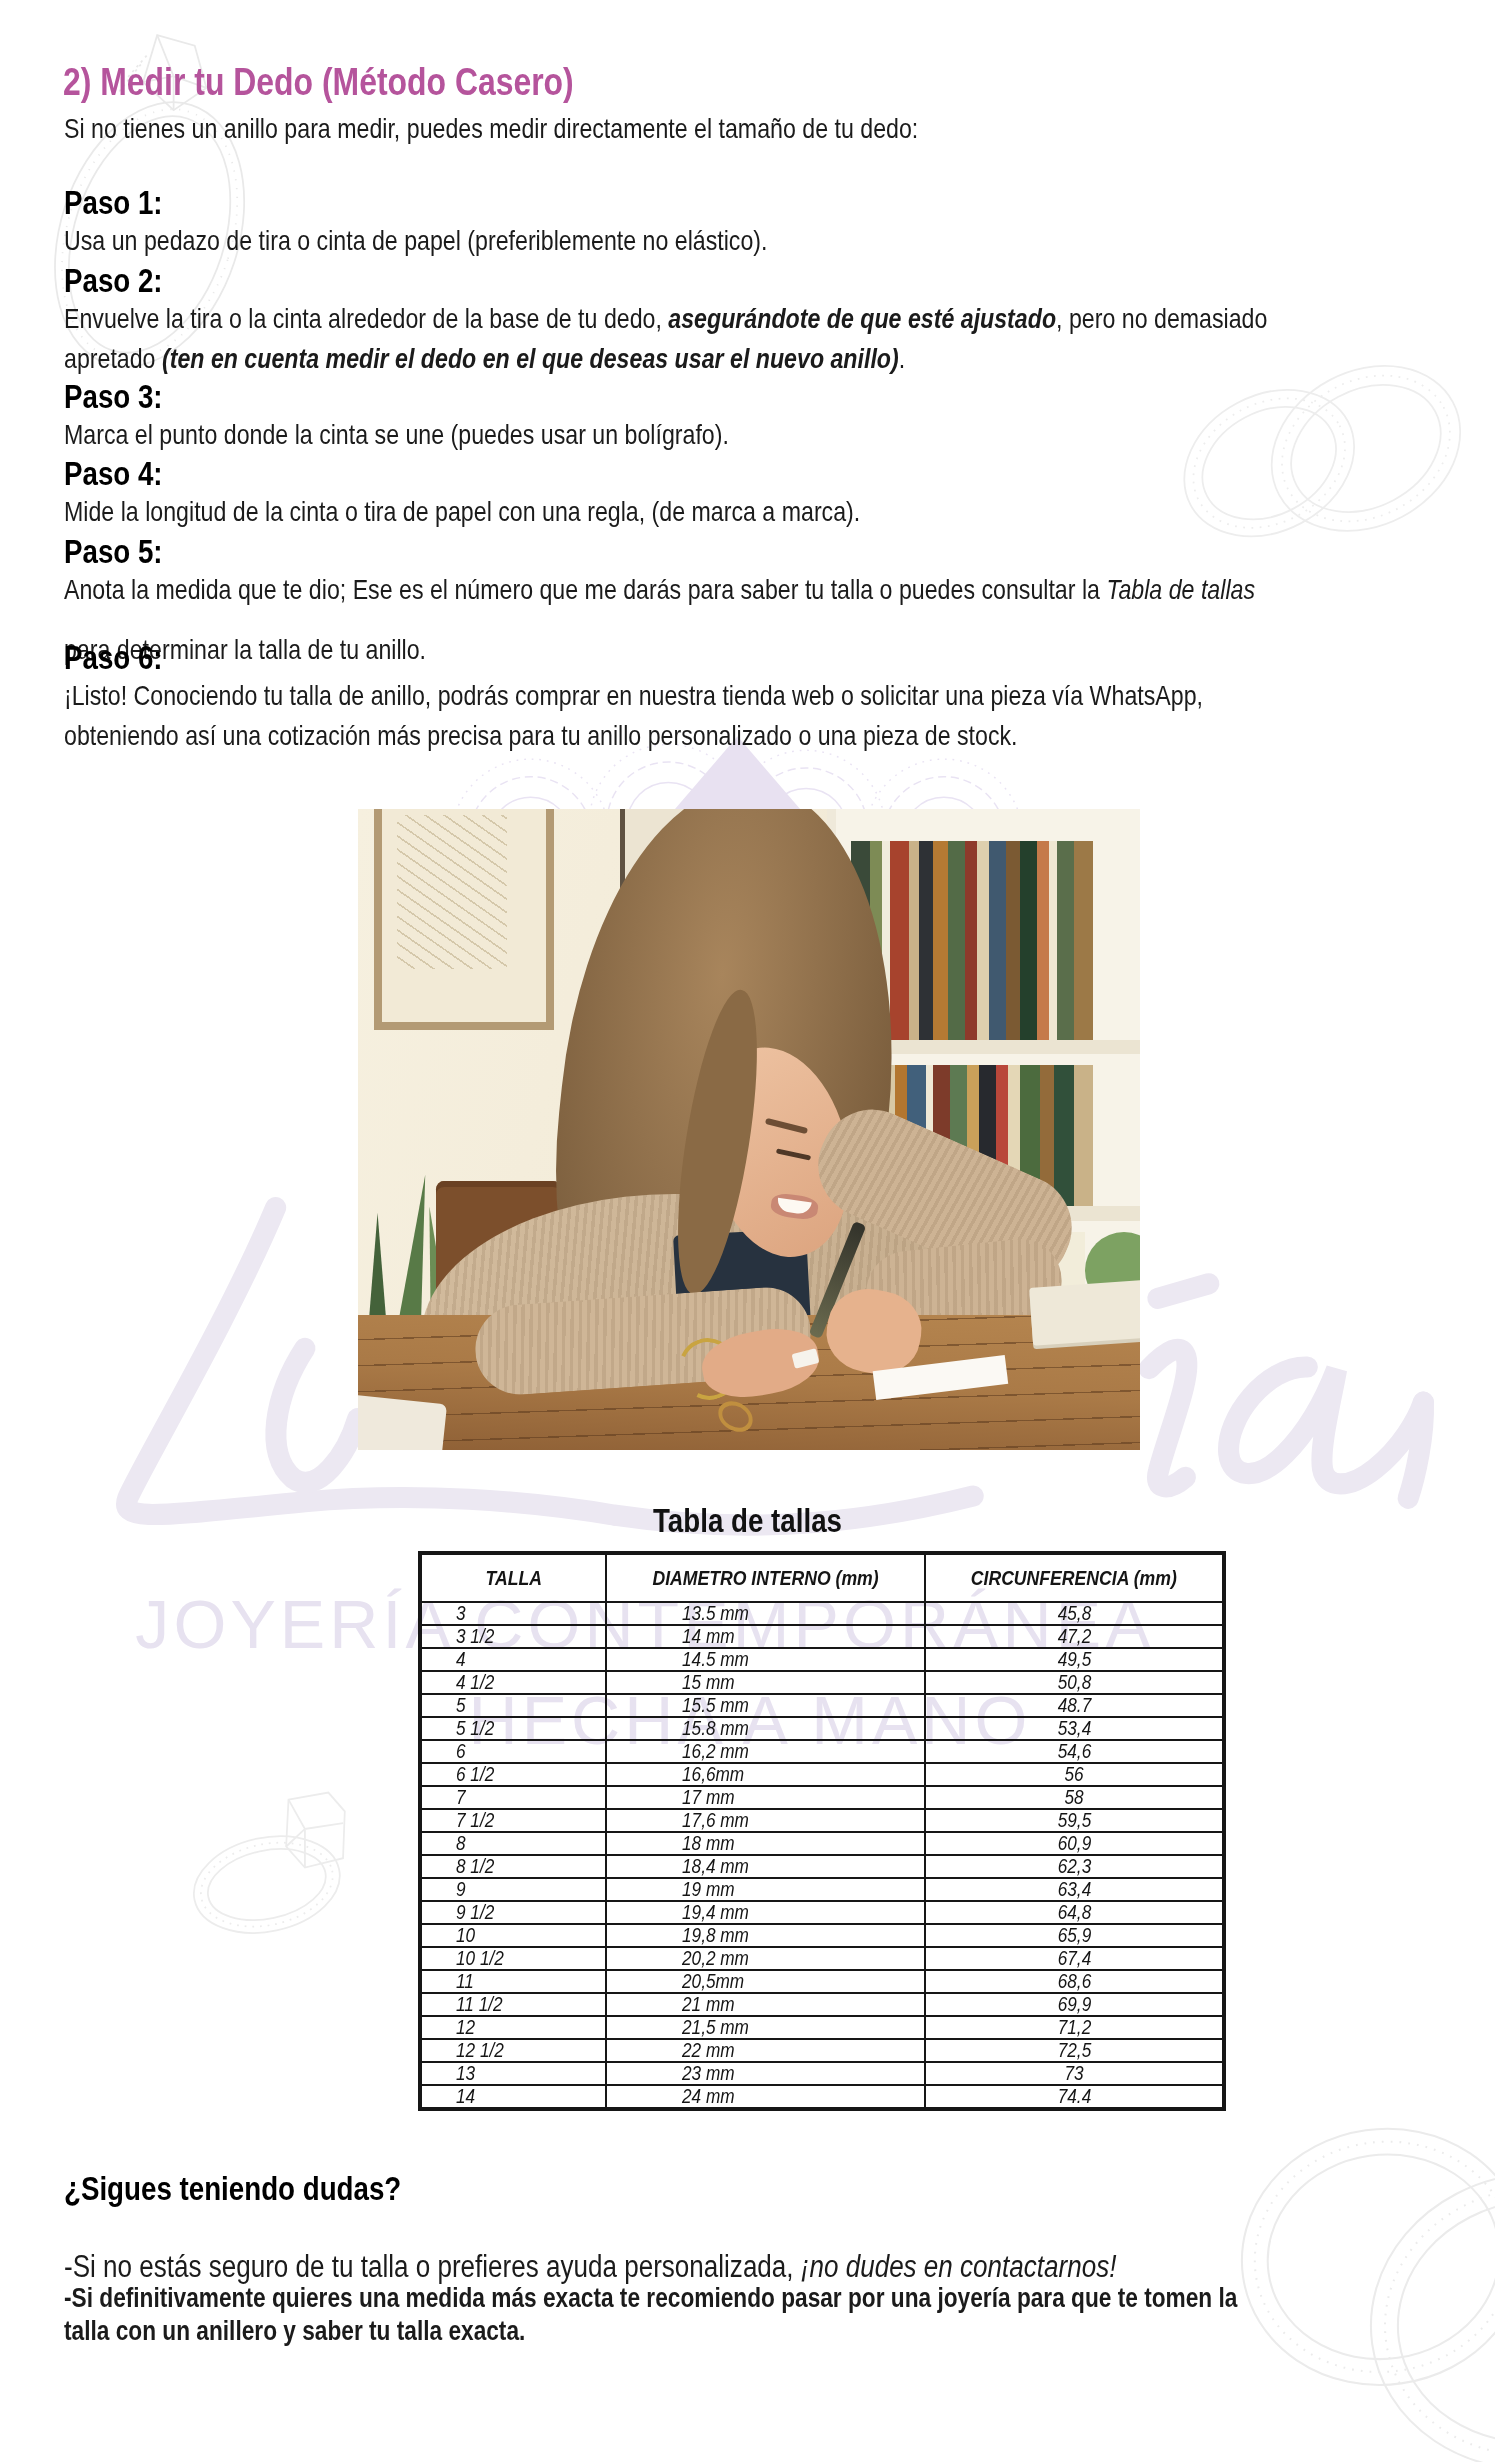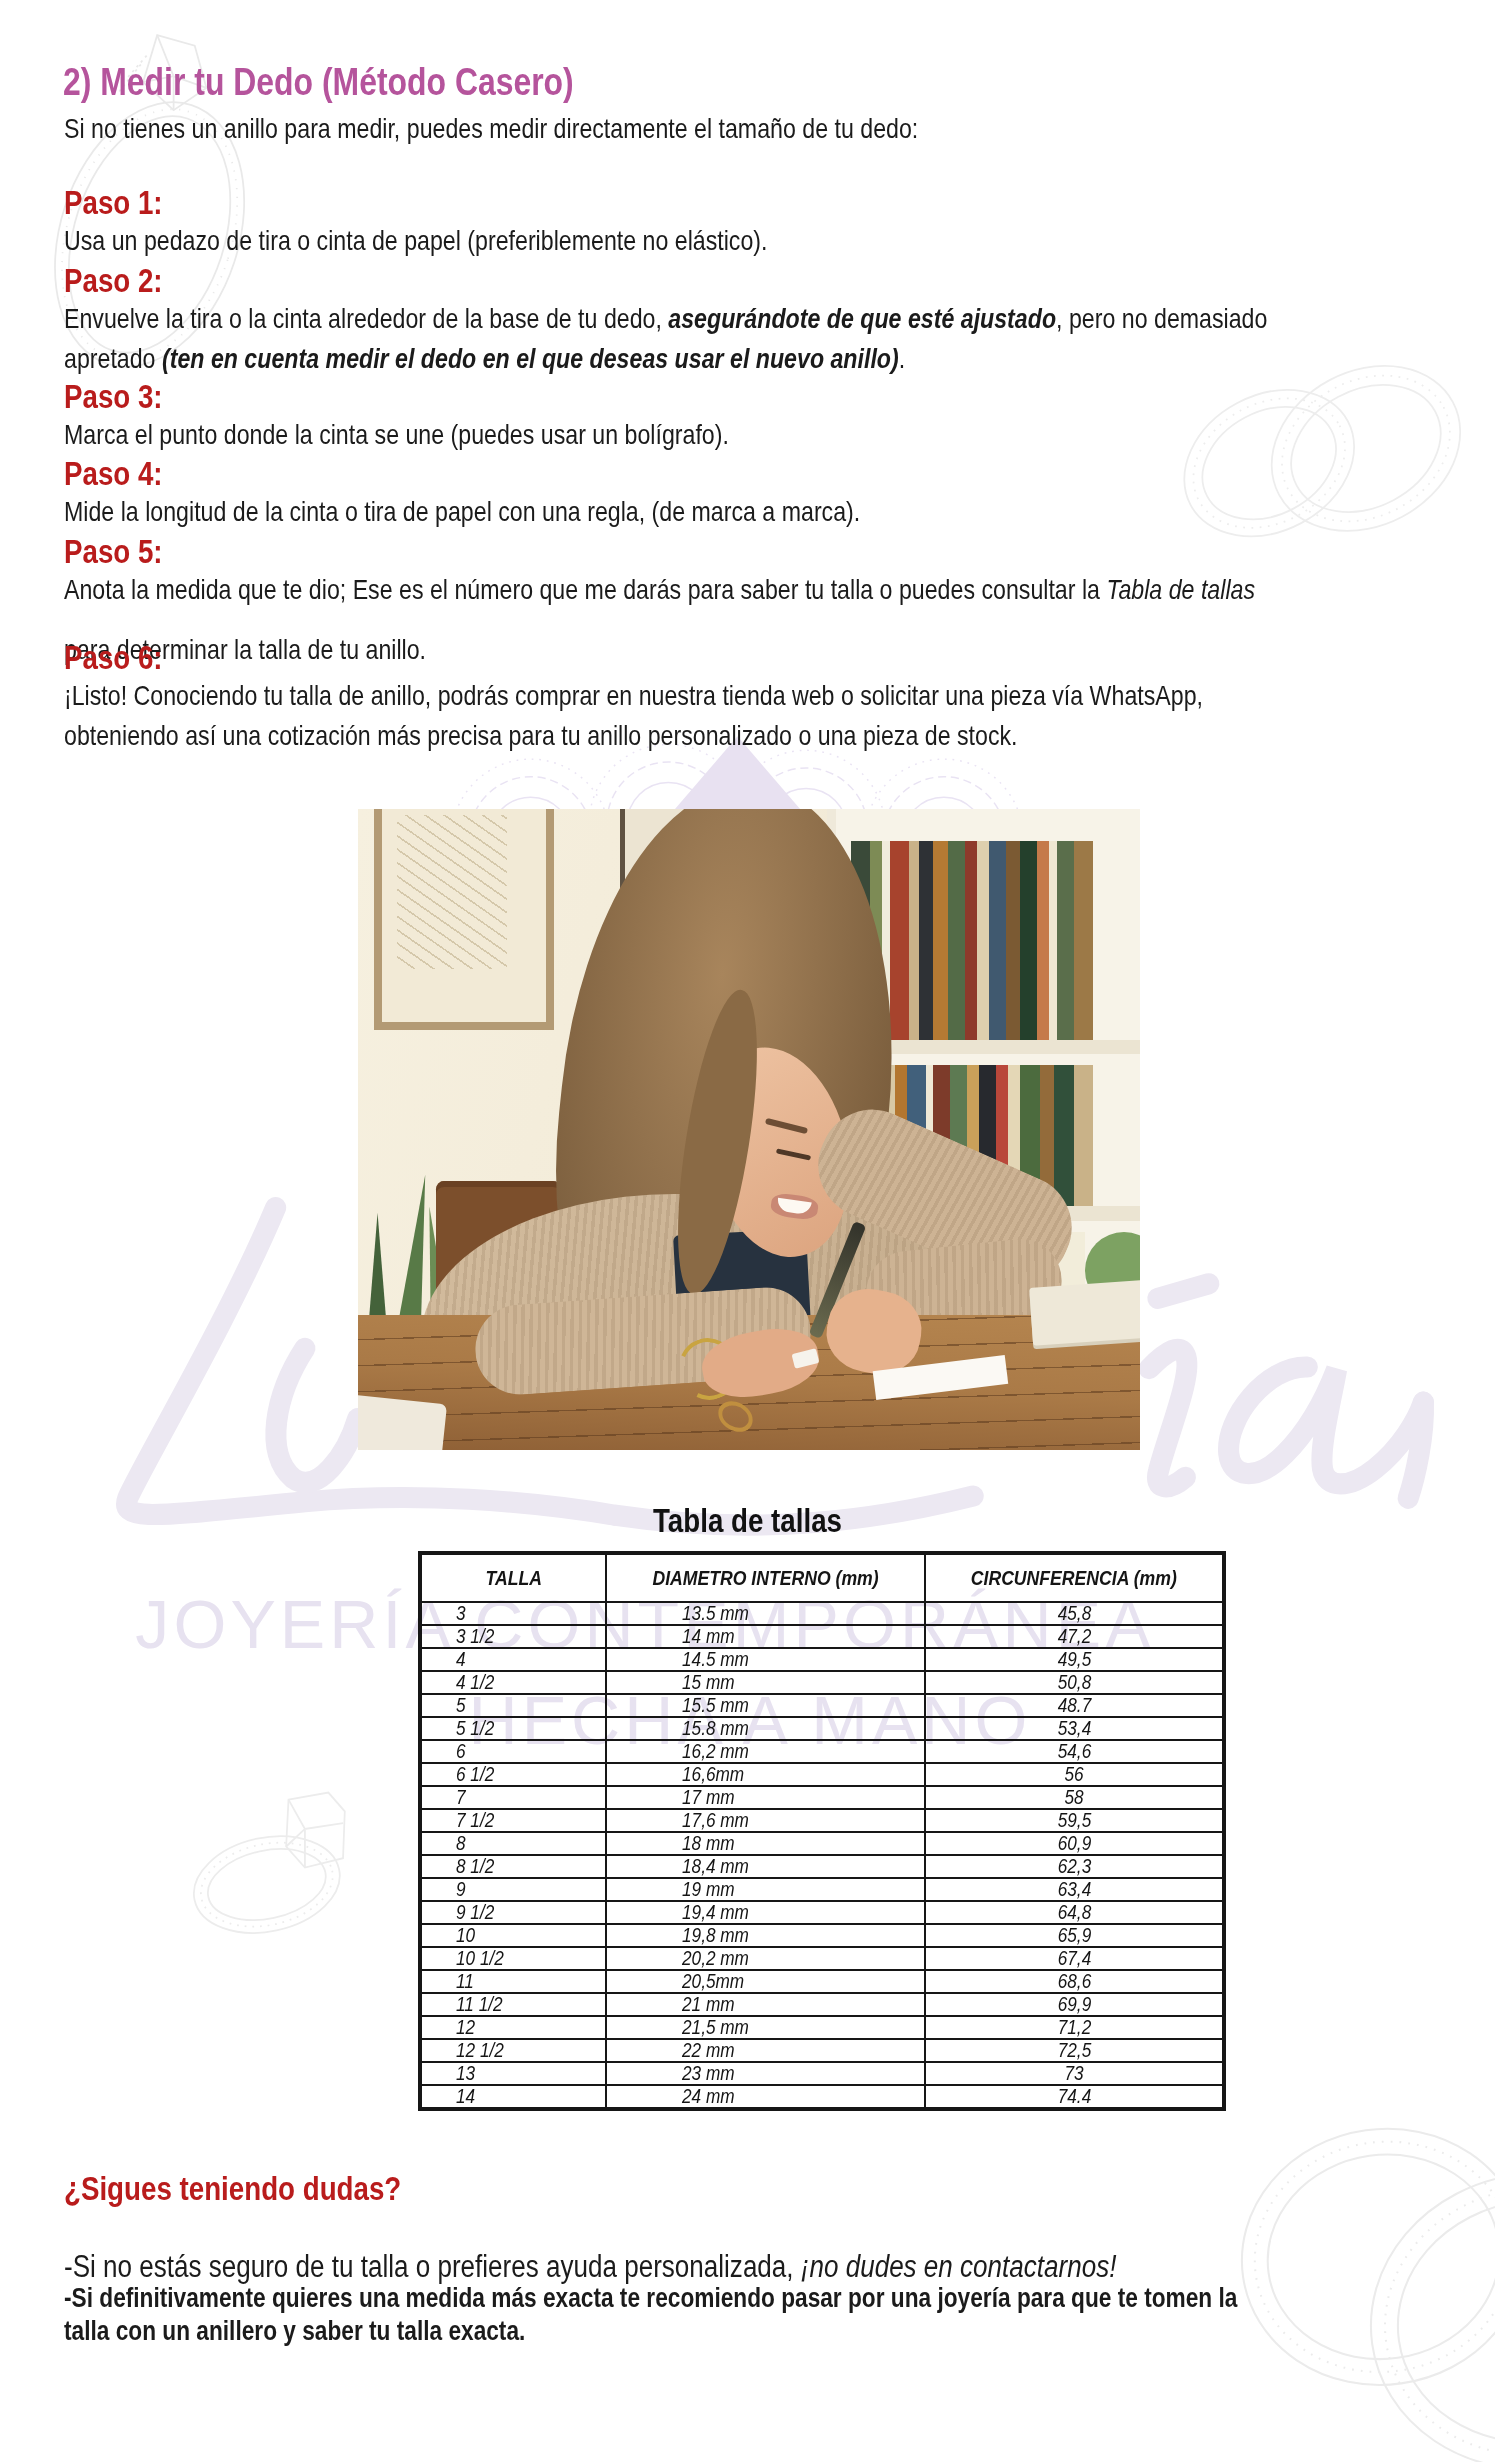--- a/index.html
+++ b/index.html
@@ -3,21 +3,21 @@
 <meta charset="utf-8">
 <style>
   html,body{margin:0;padding:0;background:#fff;}
   #page{position:relative;width:1495px;height:2462px;background:#ffffff;overflow:hidden;
         font-family:"Liberation Sans",sans-serif;color:#1b1b1b;}
   
   .cond{display:inline-block;transform:scaleX(0.84);transform-origin:0 50%;white-space:nowrap;}
   .cond-c{display:inline-block;transform:scaleX(0.84);transform-origin:50% 50%;white-space:nowrap;}
   .abs{position:absolute;}
   .h1{left:63px;font-size:38px;font-weight:700;color:#b5549c;line-height:1;}
-  .paso{left:64px;font-size:33px;font-weight:700;color:#b91c1c;line-height:1;}
+  .paso{left:64px;font-size:33px;font-weight:700;color:#000000;line-height:1;}
   .bline{left:64px;font-size:27.6px;color:#1b1b1b;line-height:1;}
   .bi{font-weight:700;font-style:italic;}
   .it{font-style:italic;}
   .bold{font-weight:700;}
   
   .wm-caps{position:absolute;color:#E7E2F0;font-weight:500;font-size:68px;letter-spacing:4.1px;
            text-align:center;line-height:1;white-space:nowrap;}
   #wm-svg{position:absolute;left:0;top:0;z-index:0;}
   .z2{z-index:2;}
   

